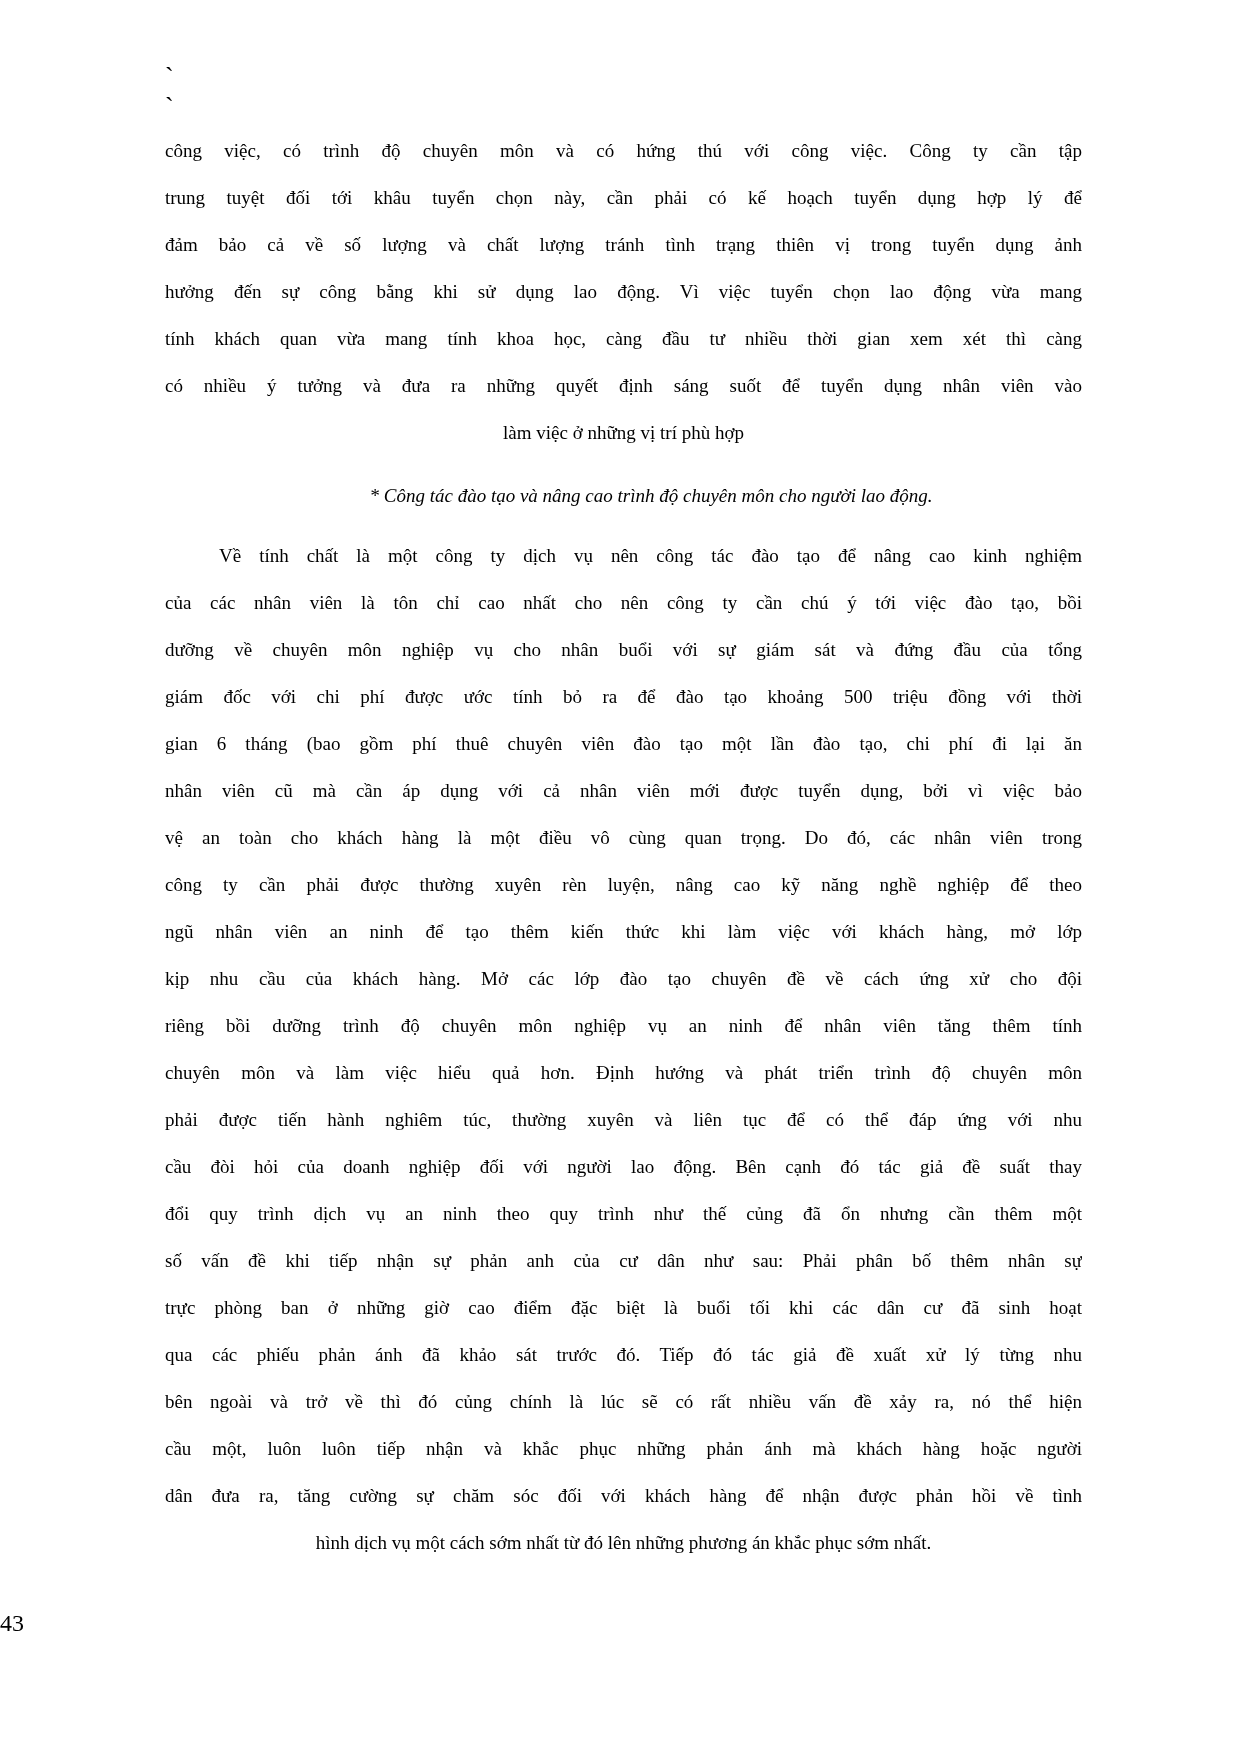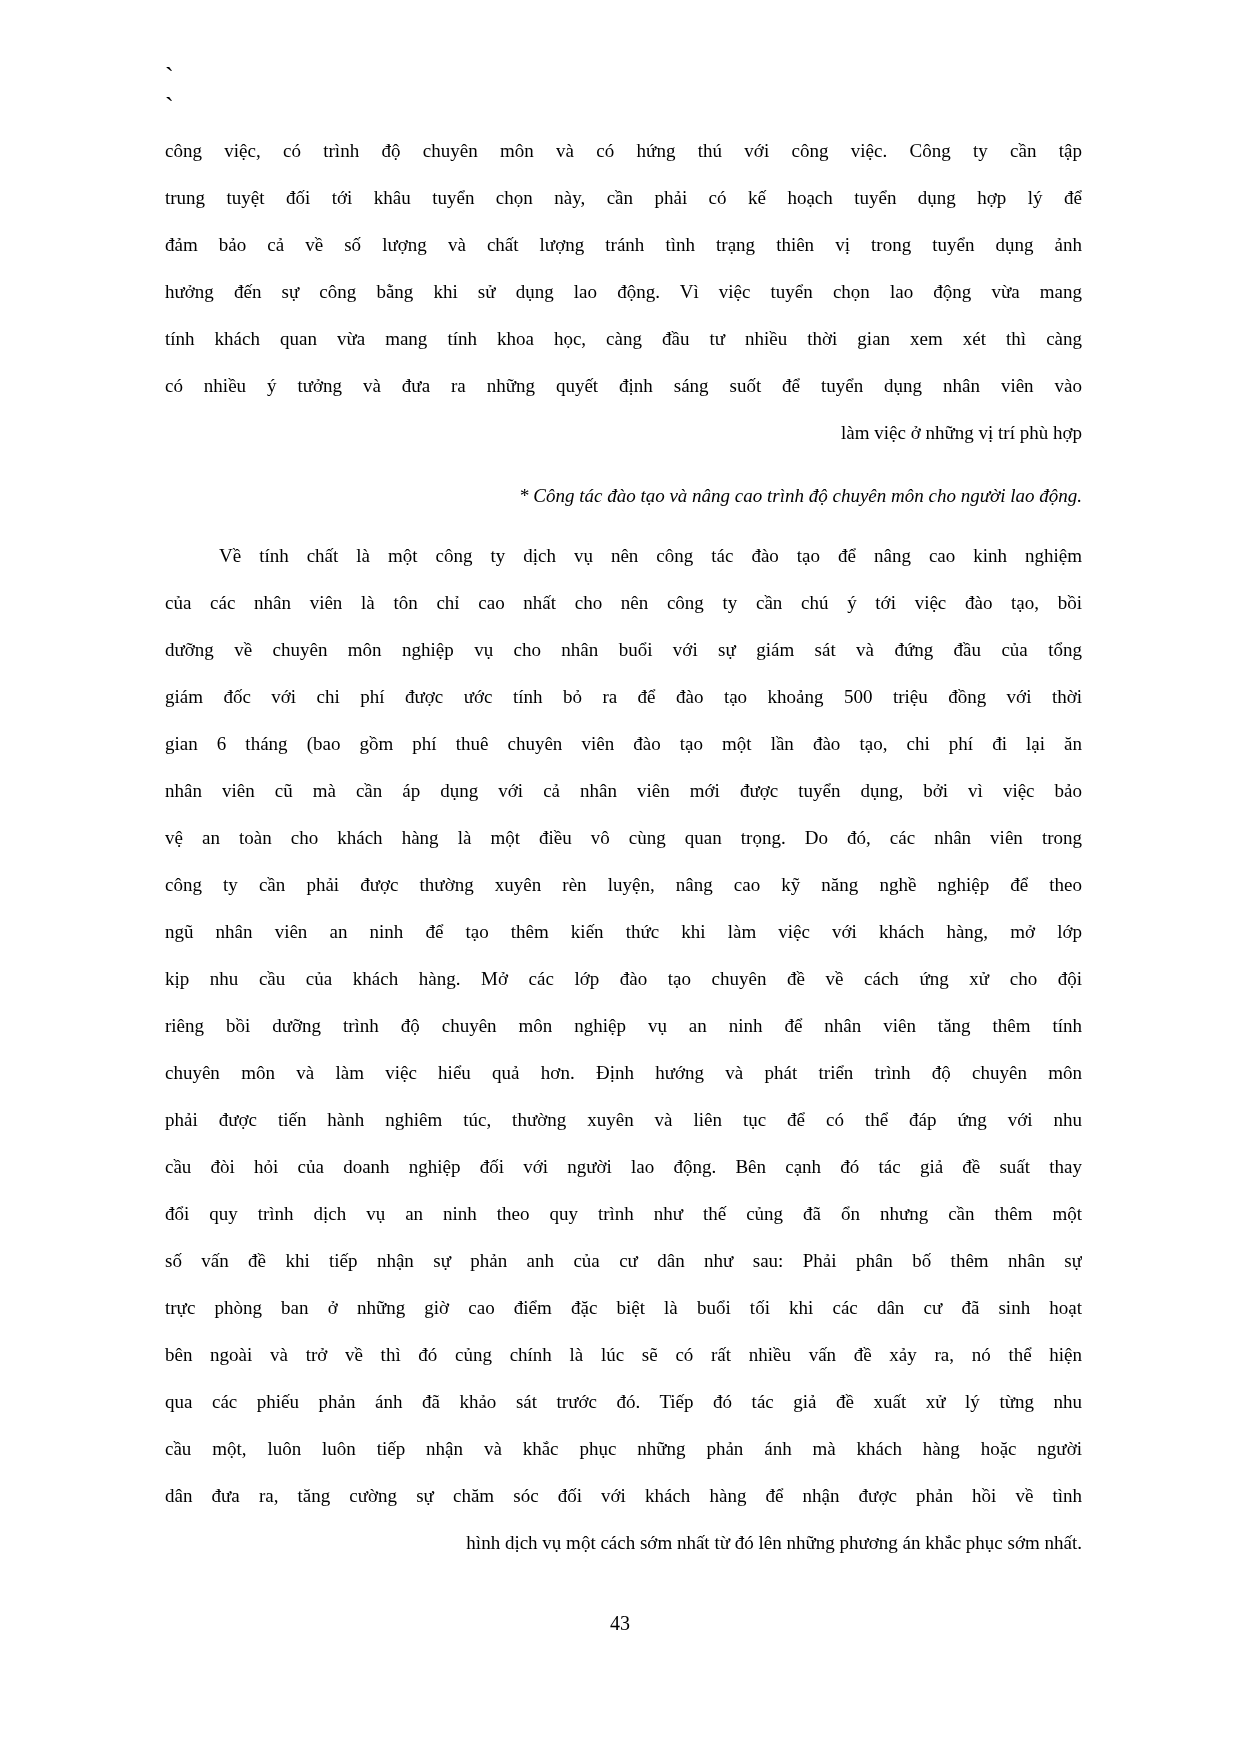--- a/index.html
+++ b/index.html
@@ -36,21 +36,21 @@
     left: 165px;
     top: 127px;
     width: 917px;
     font-size: 19px;
     line-height: 47px;
   }
   .para { margin: 0; }
   .line {
     height: 47px;
     overflow: hidden;
-    text-align: right;
+    text-align: center;
   }
   .line.just {
     text-align: justify;
     text-align-last: justify;
   }
   .line.first-indent {
     text-indent: 54px;
   }
   .para.heading {
     font-style: italic;
@@ -58,22 +58,22 @@
     margin-top: 16px;
     margin-bottom: 13px;
   }
   .page-number {
     position: absolute;
     left: 0;
     top: 1600px;
     width: 1240px;
     height: 47px;
     line-height: 47px;
-    text-align: center;
-    font-size: 20px;
+    text-align: left;
+    font-size: 24px;
   }
 </style>
 </head>
 <body>
 
 <div class="page">
 
   <div class="stray-marks">
     <div class="stray-line">`</div>
     <div class="stray-line">`</div>
@@ -103,22 +103,22 @@
         <div class="line just">công ty cần phải được thường xuyên rèn luyện, nâng cao kỹ năng nghề nghiệp để theo</div>
         <div class="line just">ngũ nhân viên an ninh để tạo thêm kiến thức khi làm việc với khách hàng, mở lớp</div>
         <div class="line just">kịp nhu cầu của khách hàng. Mở các lớp đào tạo chuyên đề về cách ứng xử cho đội</div>
         <div class="line just">riêng bồi dưỡng trình độ chuyên môn nghiệp vụ an ninh để nhân viên tăng thêm tính</div>
         <div class="line just">chuyên môn và làm việc hiểu quả hơn. Định hướng và phát triển trình độ chuyên môn</div>
         <div class="line just">phải được tiến hành nghiêm túc, thường xuyên và liên tục để có thể đáp ứng với nhu</div>
         <div class="line just">cầu đòi hỏi của doanh nghiệp đối với người lao động. Bên cạnh đó tác giả đề suất thay</div>
         <div class="line just">đổi quy trình dịch vụ an ninh theo quy trình như thế củng đã ổn nhưng cần thêm một</div>
         <div class="line just">số vấn đề khi tiếp nhận sự phản anh của cư dân như sau: Phải phân bố thêm nhân sự</div>
         <div class="line just">trực phòng ban ở những giờ cao điểm đặc biệt là buổi tối khi các dân cư đã sinh hoạt</div>
+        <div class="line just">qua các phiếu phản ánh đã khảo sát trước đó. Tiếp đó tác giả đề xuất xử lý từng nhu</div>
         <div class="line just">bên ngoài và trở về thì đó củng chính là lúc sẽ có rất nhiều vấn đề xảy ra, nó thể hiện</div>
-        <div class="line just">qua các phiếu phản ánh đã khảo sát trước đó. Tiếp đó tác giả đề xuất xử lý từng nhu</div>
         <div class="line just">cầu một, luôn luôn tiếp nhận và khắc phục những phản ánh mà khách hàng hoặc người</div>
         <div class="line just">dân đưa ra, tăng cường sự chăm sóc đối với khách hàng để nhận được phản hồi về tình</div>
         <div class="line">hình dịch vụ một cách sớm nhất từ đó lên những phương án khắc phục sớm nhất.</div>
       </div>
     </div>
 
   <div class="page-number">43</div>
 
 </div>
 

